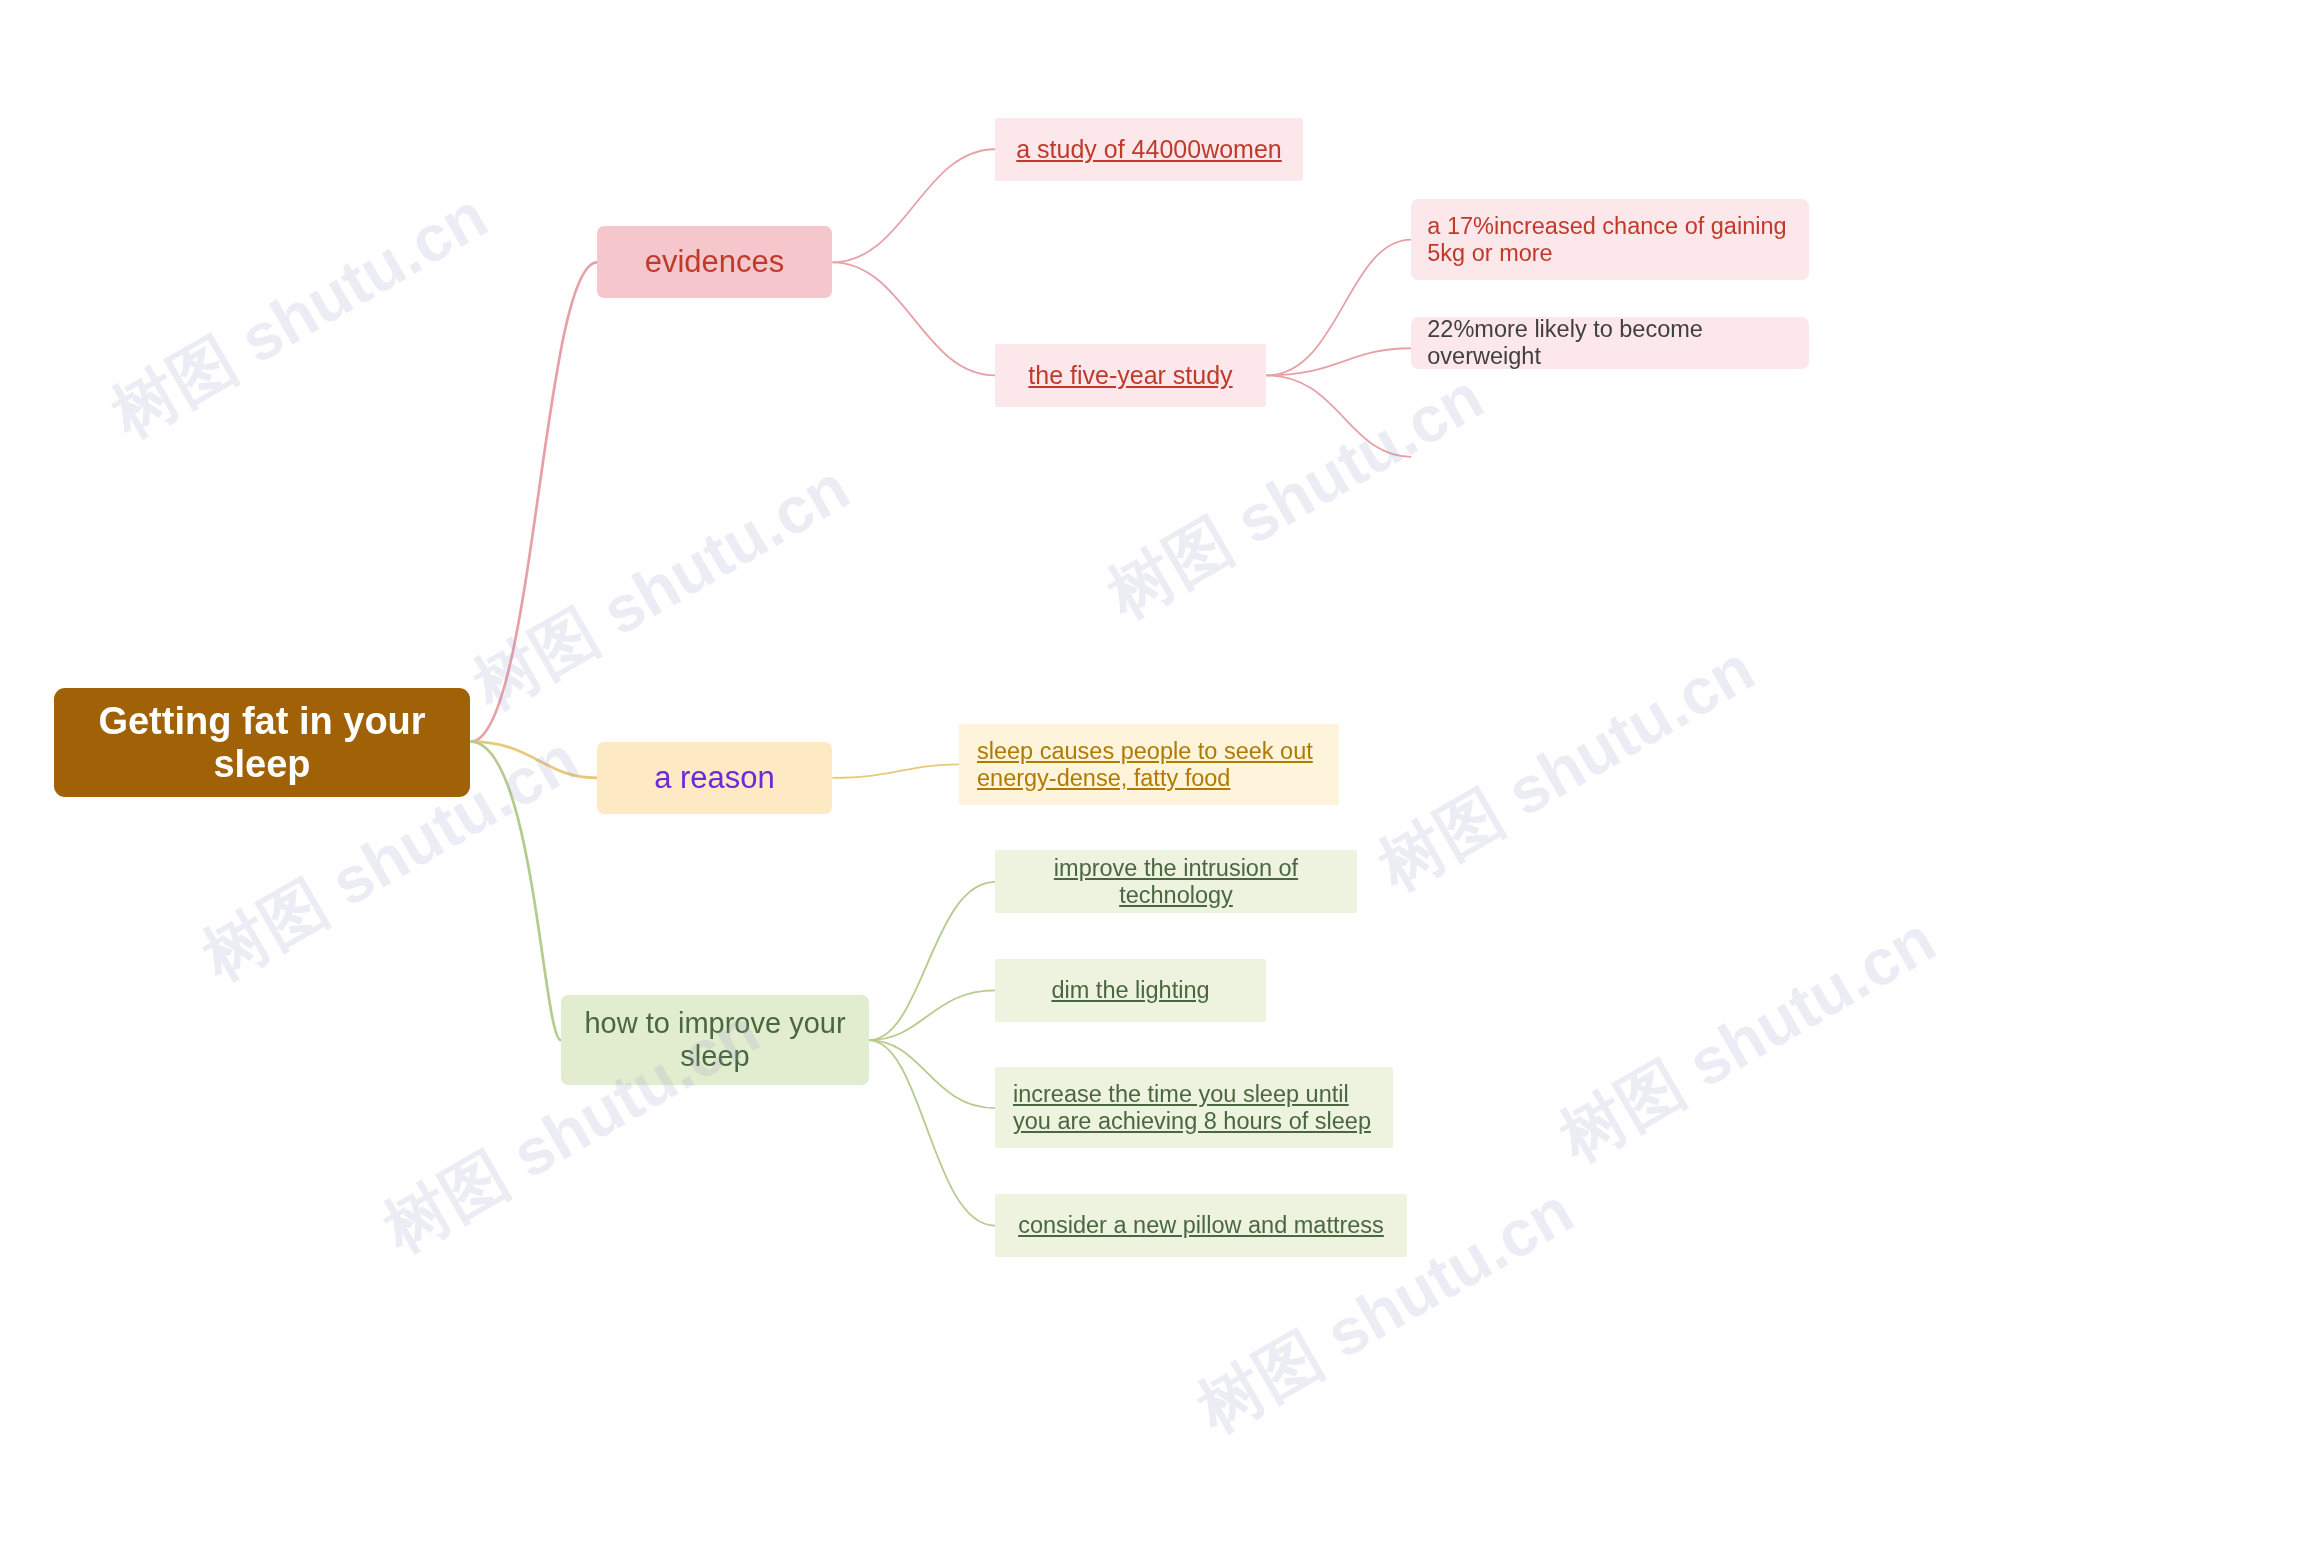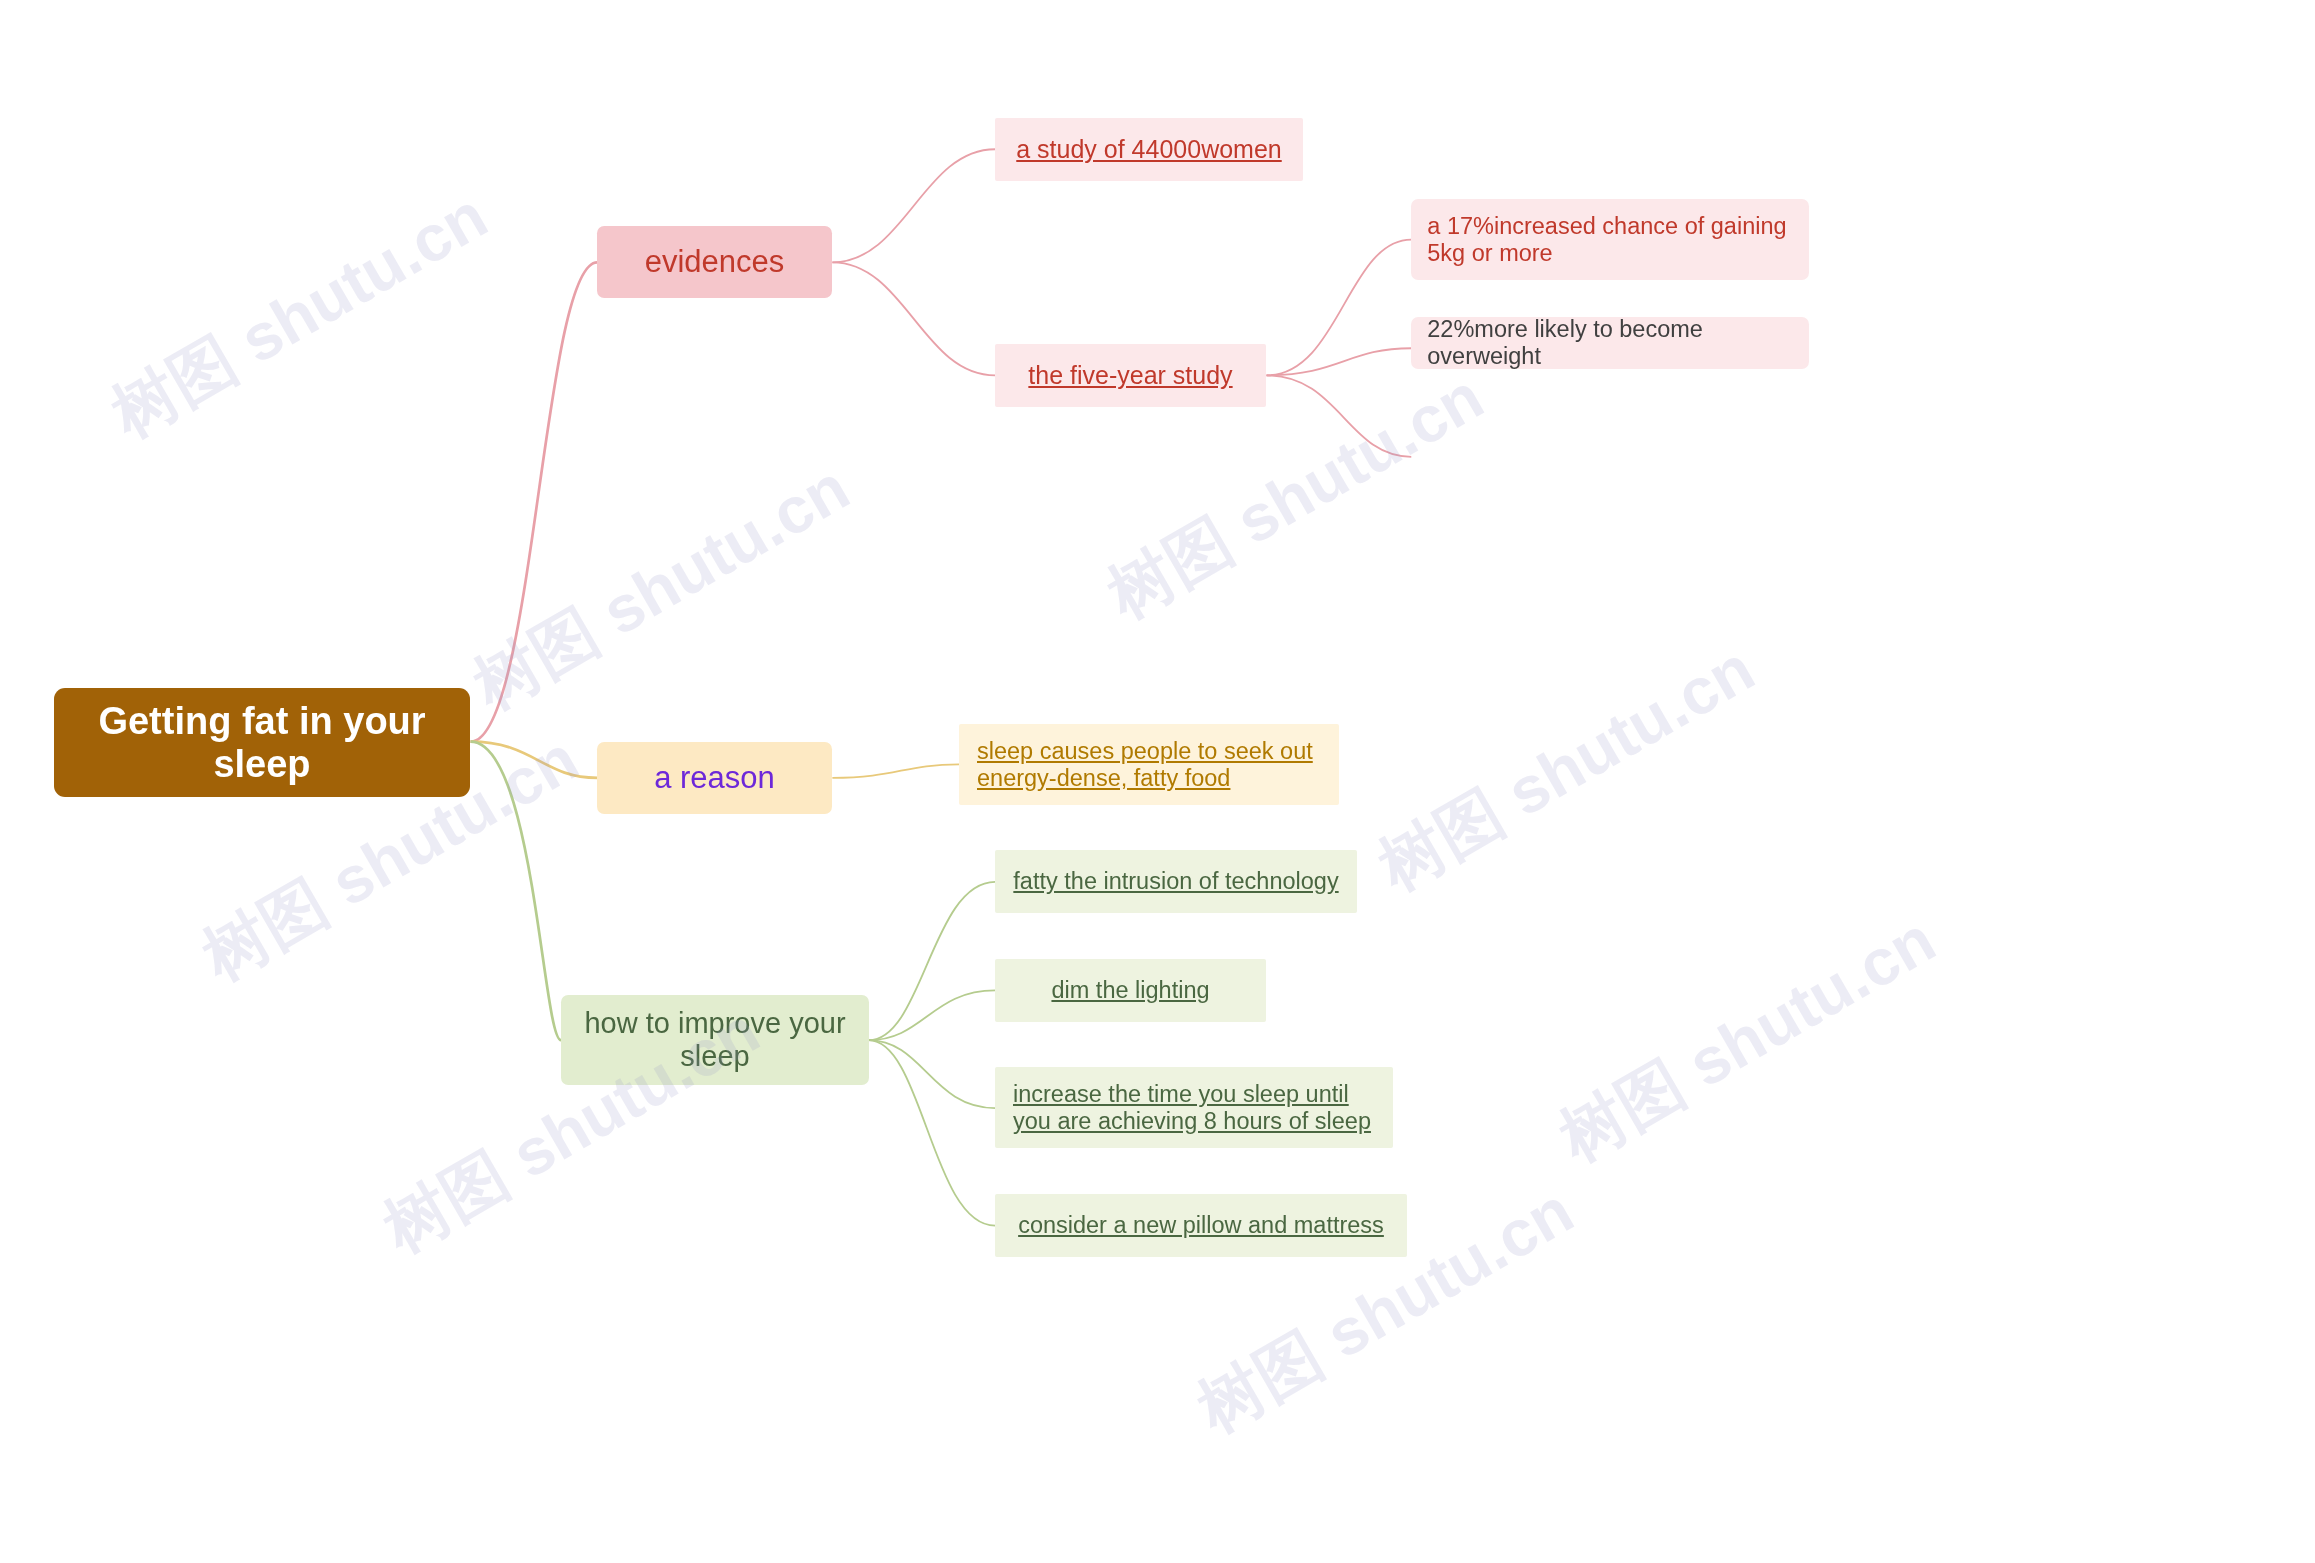--- a/index.html
+++ b/index.html
@@ -285,21 +285,21 @@
   <div class="node node-l3 node-22pct">
     <span>22%more likely to become overweight</span>
   </div>
 
 
   <div class="node node-l2 node-reason-child">
     <span>sleep causes people to seek out energy-dense, fatty food</span>
   </div>
 
   <div class="node node-l2 node-tech">
-    <span>fatty the intrusion of technology</span>
+    <span>improve the intrusion of technology</span>
   </div>
 
   <div class="node node-l2 node-dim">
     <span>dim the lighting</span>
   </div>
 
   <div class="node node-l2 node-increase">
     <span>increase the time you sleep until you are achieving 8 hours of sleep</span>
   </div>
 

